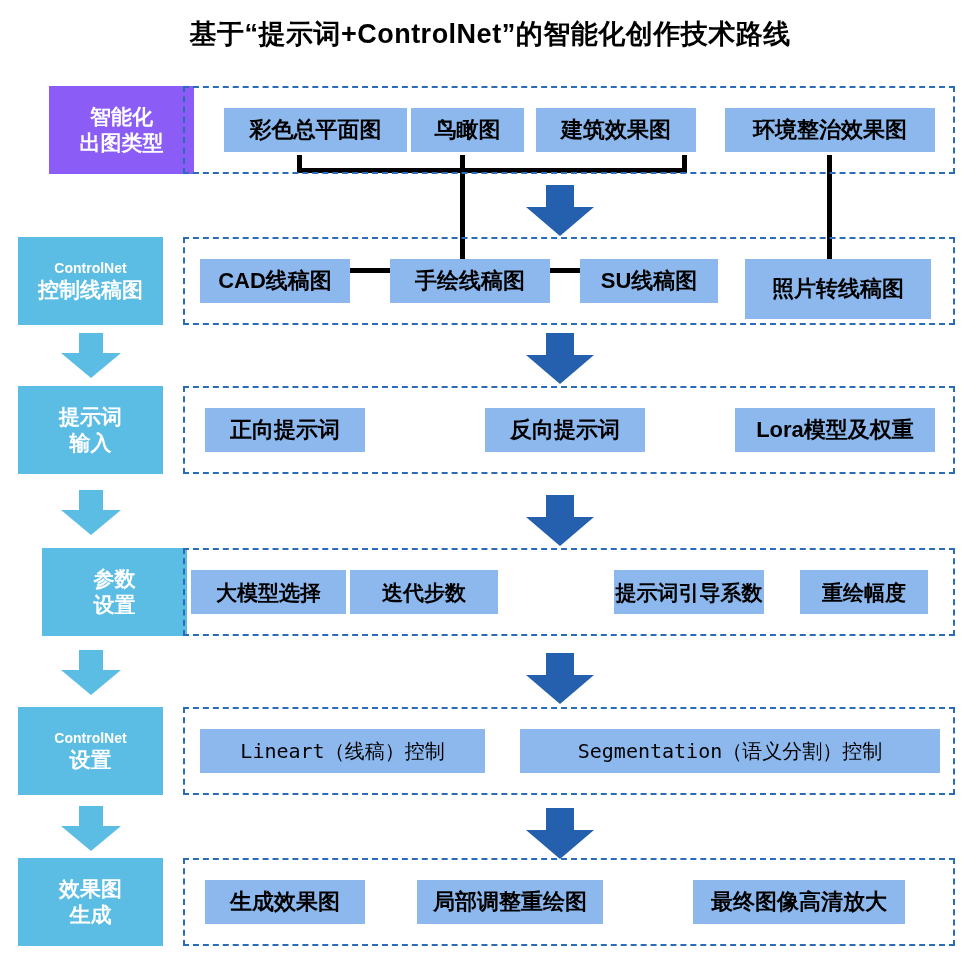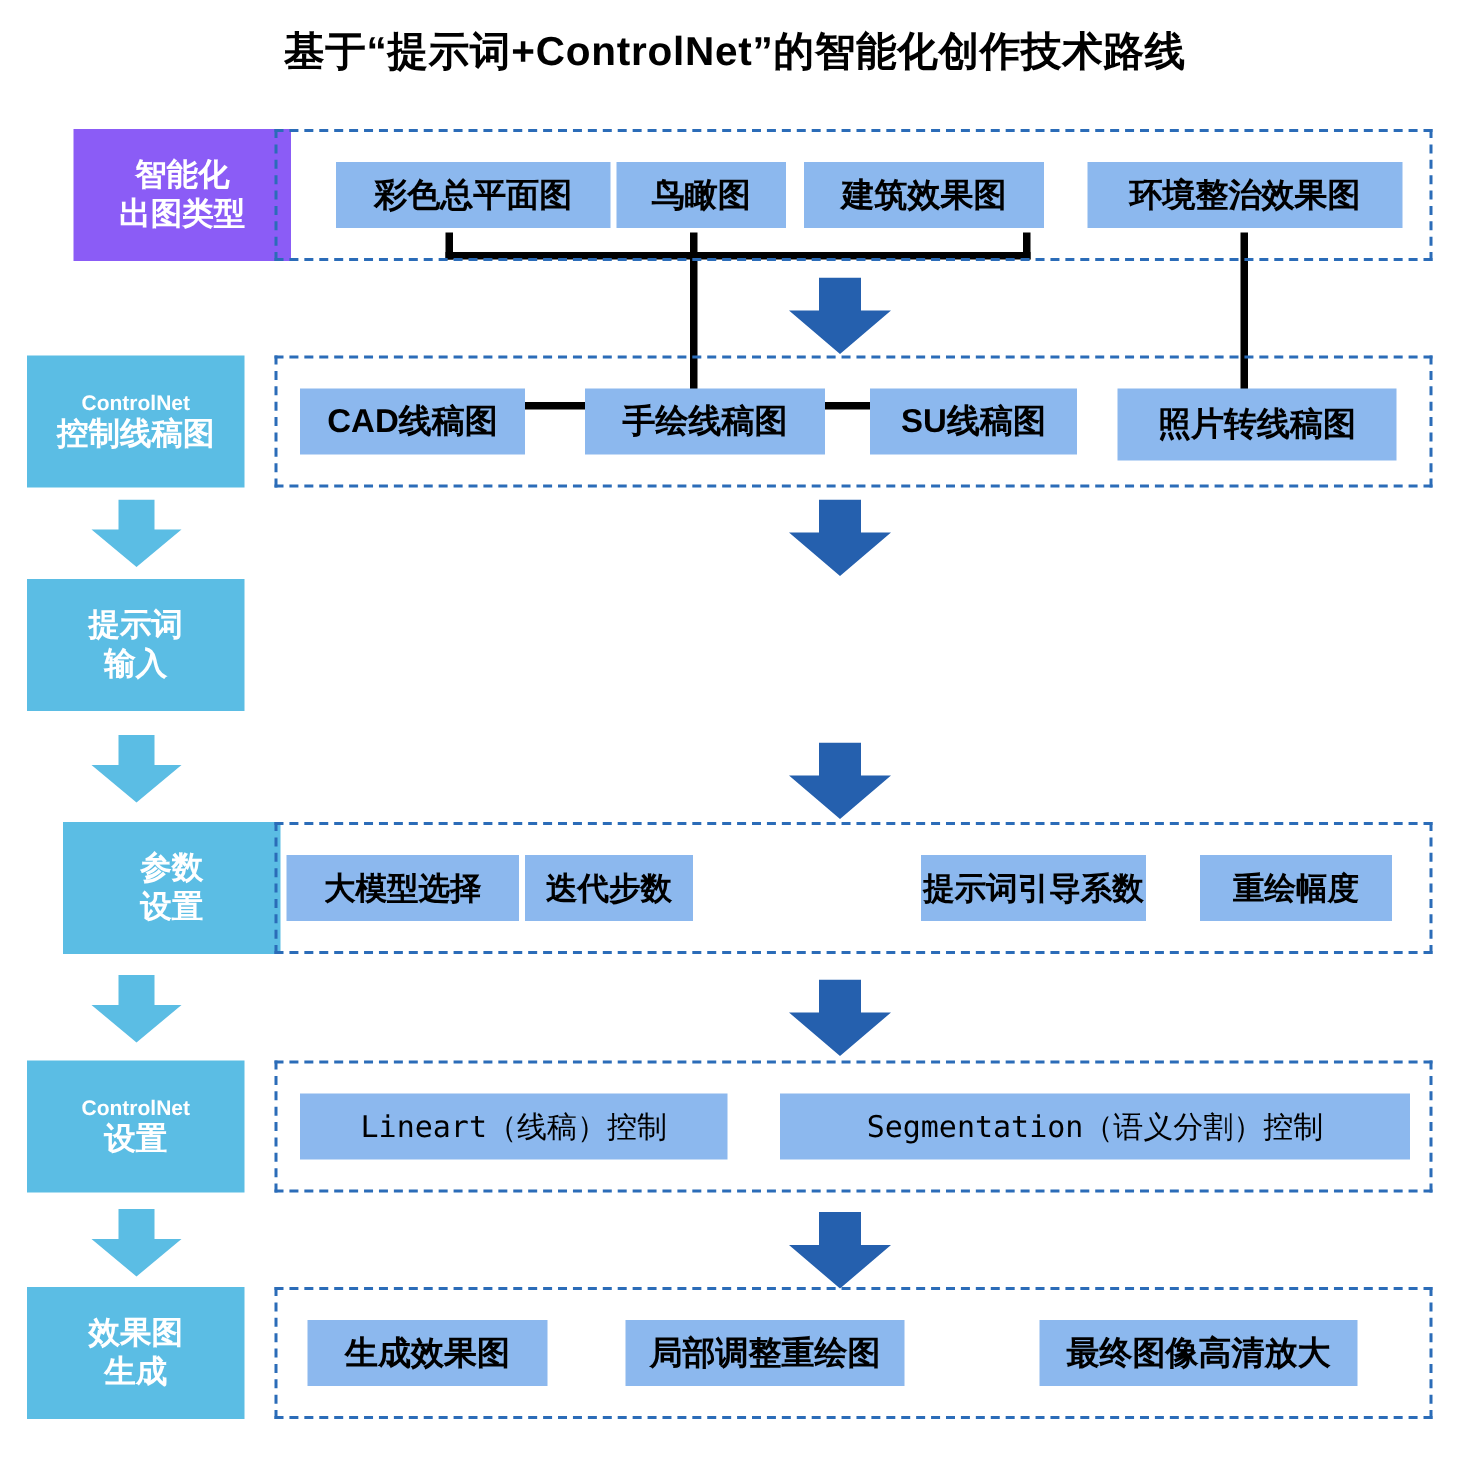--- a/index.html
+++ b/index.html
@@ -208,27 +208,32 @@
     <div class="chip" style="left:15px;  top:20px; width:183px; height:44px;margin-left:24px;">彩色总平面图</div>
     <div class="chip" style="left:226px; top:20px; width:113px; height:44px;">鸟瞰图</div>
     <div class="chip" style="left:351px; top:20px; width:160px; height:44px;">建筑效果图</div>
     <div class="chip" style="left:540px; top:20px; width:210px; height:44px;">环境整治效果图</div>
   </div>
 
   <div class="group" style="top:237px; height:88px;">
     <div class="chip" style="left:15px;  top:20px; width:150px; height:44px;">CAD线稿图</div>
     <div class="chip" style="left:205px; top:20px; width:160px; height:44px;">手绘线稿图</div>
     <div class="chip" style="left:395px; top:20px; width:138px; height:44px;">SU线稿图</div>
-    <div class="chip" style="left:560px; top:20px; width:186px; height:48px;">照片转线稿图</div>
-  </div>
-
+    <div class="chip" style="left:560px; top:20px; width:186px; height:60px;">照片转线稿图</div>
+  </div>
+
+  <div class="group" style="top:386px; height:88px;">
+    <div class="chip" style="left:20px;  top:20px; width:160px; height:44px;">正向提示词</div>
+    <div class="chip" style="left:300px; top:20px; width:160px; height:44px;">反向提示词</div>
+    <div class="chip" style="left:550px; top:20px; width:200px; height:44px;">Lora模型及权重</div>
+  </div>
 
   <div class="group" style="top:548px; height:88px;">
     <div class="chip tight" style="left:6px;   top:20px; width:155px; height:44px;">大模型选择</div>
-    <div class="chip tight" style="left:165px; top:20px; width:112px; height:44px;">迭代步数</div>
+    <div class="chip tight" style="left:165px; top:20px; width:148px; height:44px;">迭代步数</div>
     <div class="chip tight" style="left:429px; top:20px; width:150px; height:44px;">提示词引导系数</div>
     <div class="chip tight" style="left:615px; top:20px; width:128px; height:44px;">重绘幅度</div>
   </div>
 
   <div class="group" style="top:707px; height:88px;">
     <div class="chip mono" style="left:15px;  top:20px; width:285px; height:44px;">Lineart（线稿）控制</div>
     <div class="chip mono" style="left:335px; top:20px; width:420px; height:44px;">Segmentation（语义分割）控制</div>
   </div>
 
   <div class="group" style="top:858px; height:88px;">

